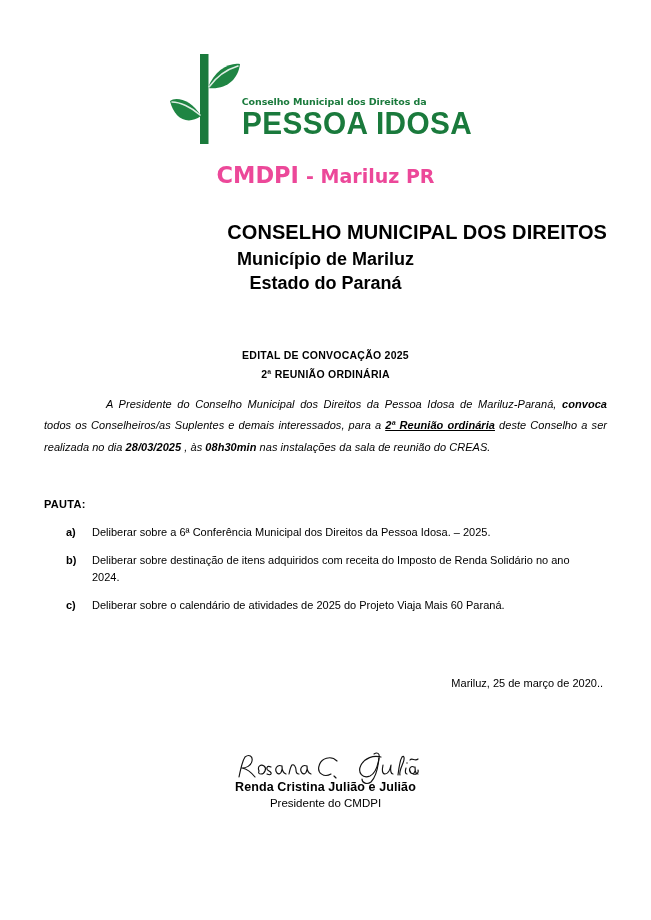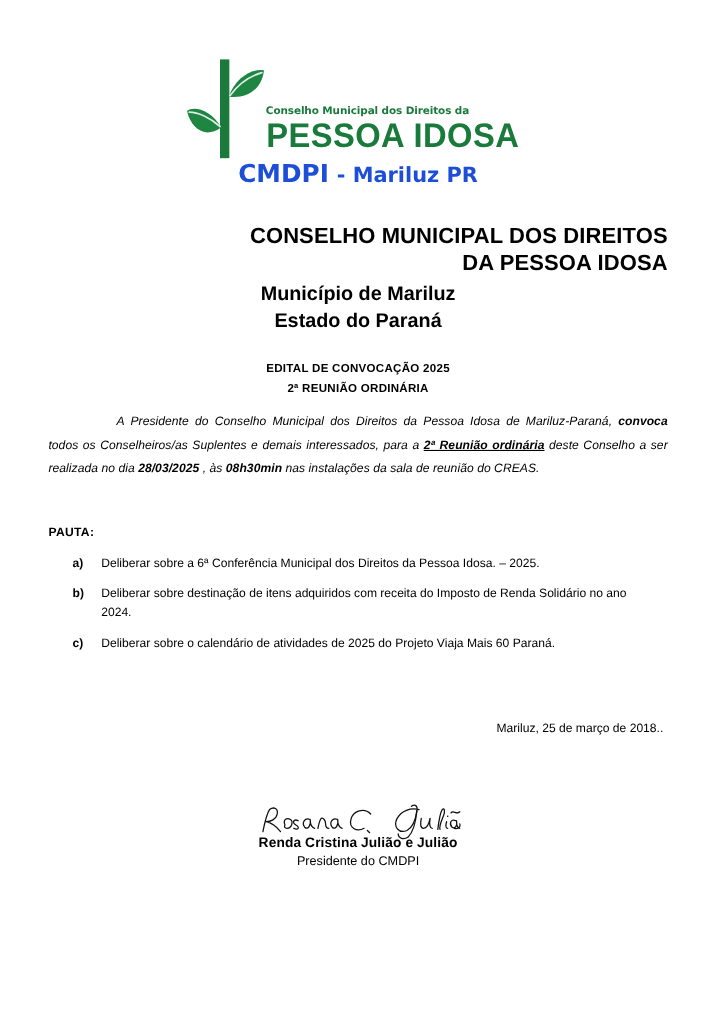--- a/index.html
+++ b/index.html
@@ -64,25 +64,25 @@
     font-size: 31px;
     font-weight: 700;
     color: #1a7a3c;
     line-height: 1.04;
     letter-spacing: 0.4px;
     white-space: nowrap;
     transform: scaleX(0.96);
     transform-origin: left center;
   }
   .logo-sub {
-    margin-top: 1px;
+    margin-top: 18px;
     font-family: "DejaVu Sans", sans-serif;
     font-size: 20.5px;
     font-weight: 700;
-    color: #1d4ed8;
+    color: #ec4899;
     letter-spacing: 0px;
     white-space: nowrap;
   }
   .logo-sub .sub-main { font-size: 22.5px; }
   .logo-sub .sub-tail { font-size: 19px; }
 
   
   .doc-title {
     margin-top: 32px;
     text-align: right;
@@ -93,21 +93,21 @@
   }
   .doc-subtitle {
     margin-top: 4px;
     text-align: center;
     font-size: 18px;
     font-weight: 700;
     line-height: 1.33;
   }
 
   .edital-block {
-    margin-top: 22px;
+    margin-top: 50px;
     text-align: center;
     font-size: 10.5px;
     font-weight: 700;
     line-height: 1.75;
     letter-spacing: 0.25px;
   }
 
   
   .body-par {
     font-size: 11px;
@@ -202,21 +202,20 @@
       </div>
     </div>
     <div class="logo-sub">
       <span class="sub-main">CMDPI</span>
       <span class="sub-tail">- Mariluz PR</span>
     </div>
   </div>
 
   <div class="doc-title">
     <div>CONSELHO MUNICIPAL DOS DIREITOS</div>
-    <div>DA PESSOA IDOSA</div>
   </div>
   <div class="doc-subtitle">
     <div>Município de Mariluz</div>
     <div>Estado do Paraná</div>
   </div>
 
   <div class="edital-block">
     <div>EDITAL DE CONVOCAÇÃO 2025</div>
     <div>2ª REUNIÃO ORDINÁRIA</div>
   </div>
@@ -232,21 +231,21 @@
     <li class="pauta-item">
       <span class="pauta-marker">b)</span>
       <span class="pauta-text">Deliberar sobre destinação de itens adquiridos com receita do Imposto de Renda Solidário no ano 2024.</span>
     </li>
     <li class="pauta-item">
       <span class="pauta-marker">c)</span>
       <span class="pauta-text">Deliberar sobre o calendário de atividades de 2025 do Projeto Viaja Mais 60 Paraná.</span>
     </li>
   </ul>
 
-  <div class="date-line">Mariluz, 25 de março de 2018..</div>
+  <div class="date-line">Mariluz, 25 de março de 2020..</div>
 
   <div class="sign-block">
     <svg class="sign-svg" width="186" height="34" viewBox="0 0 186 34" aria-hidden="true">
       <g fill="none" stroke="#111111" stroke-width="1.15" stroke-linecap="round" stroke-linejoin="round">
 
         <path d="M6 26 C 8 16, 10 9, 12 6 C 16 3, 20 5, 19 10 C 18 15, 13 17, 9 17 C 14 18, 18 21, 22 26"></path>
 
         <path d="M26 20 C 24 15, 28 13, 31 15 C 34 17, 32 23, 28 23 C 26 23, 25 22, 26 20 Z"></path>
 
         <path d="M38 16 C 34 14, 32 18, 36 20 C 40 22, 38 25, 34 23"></path>

